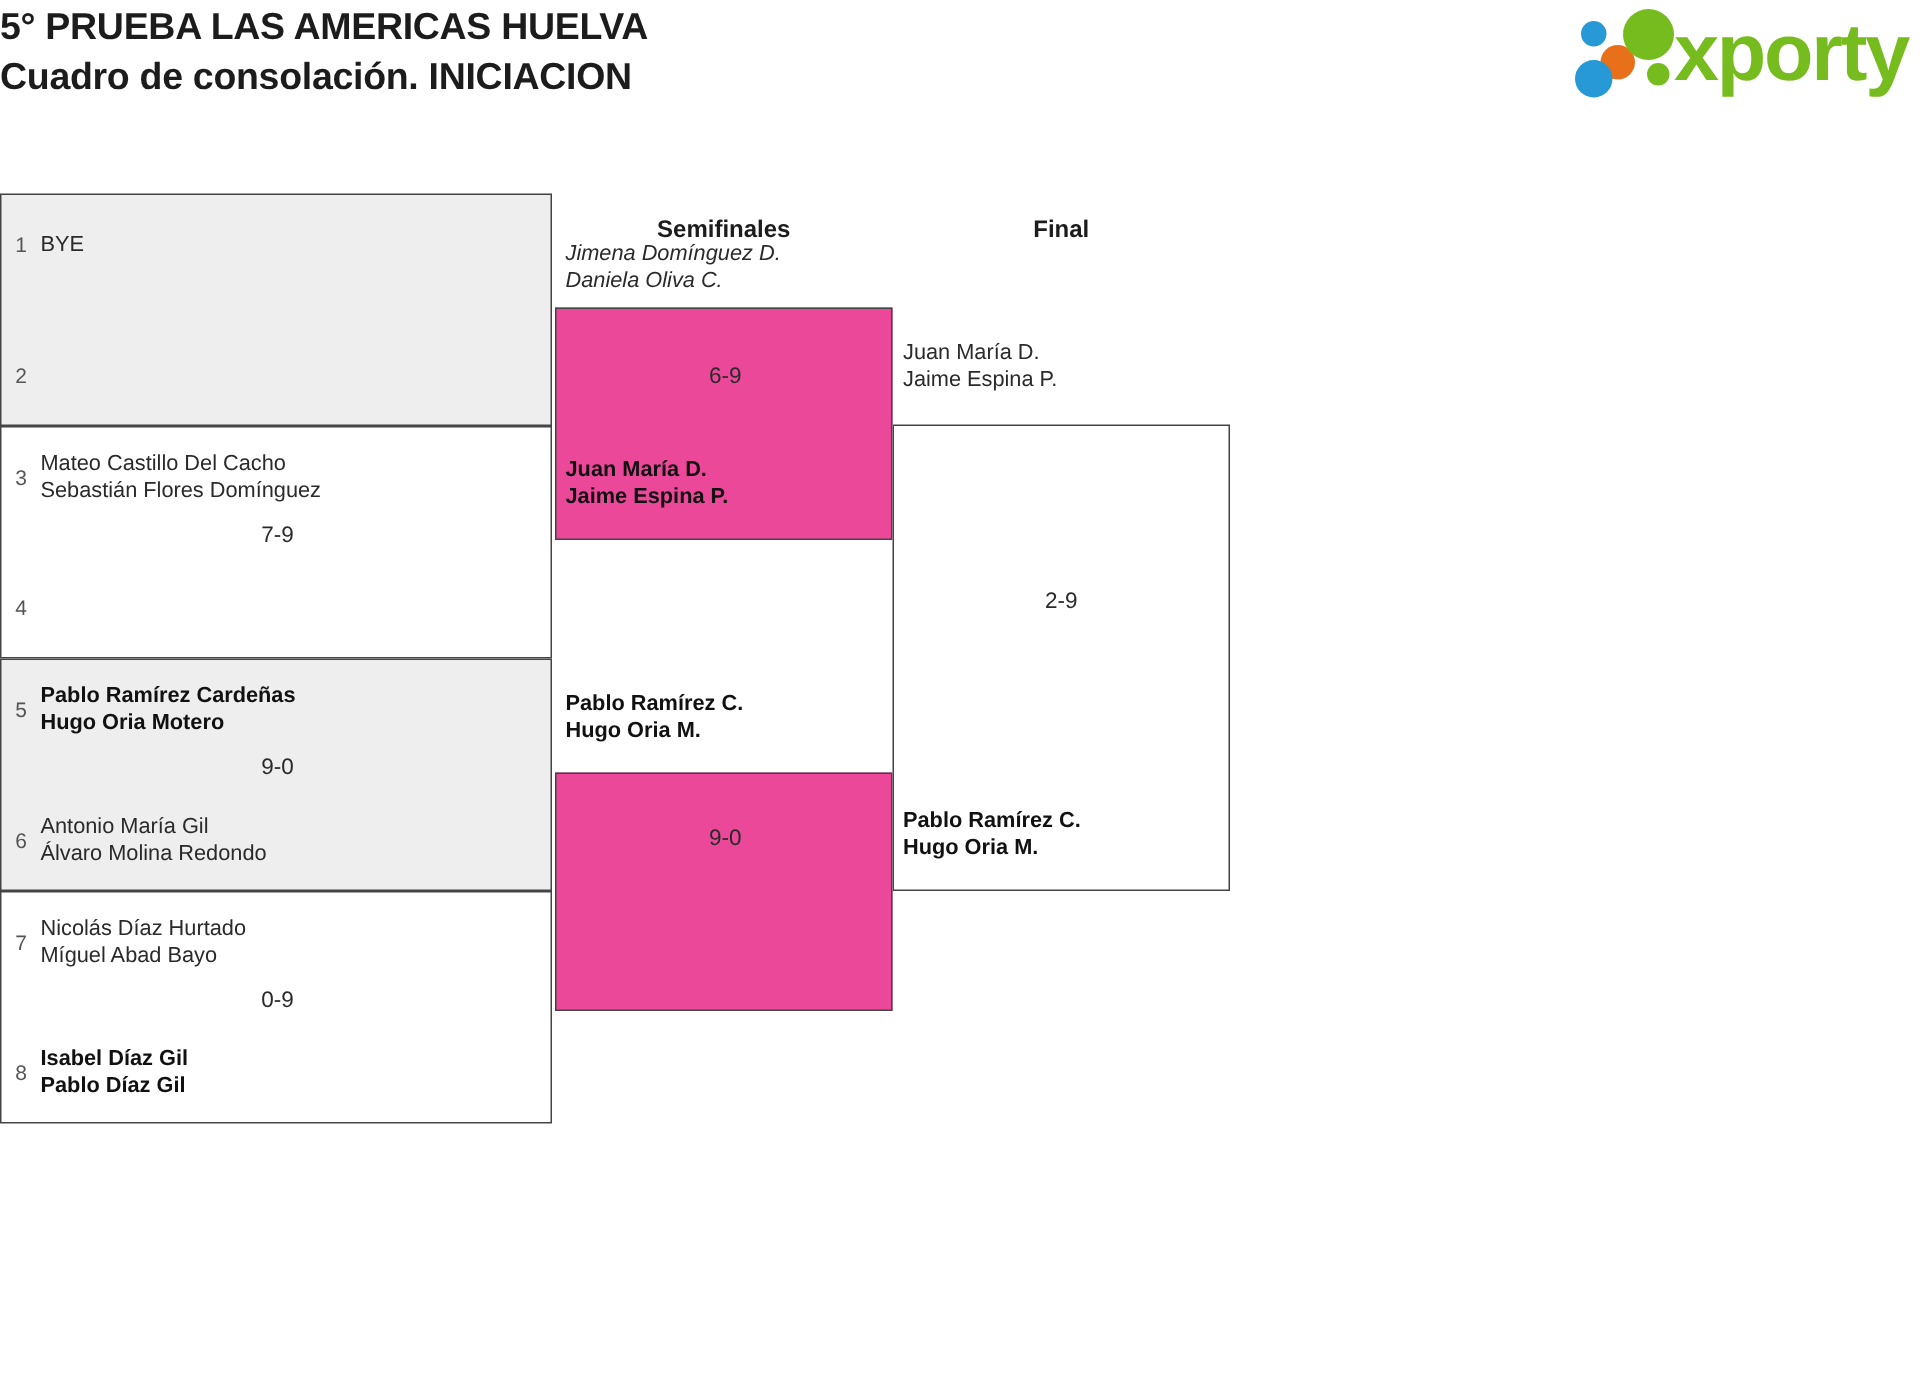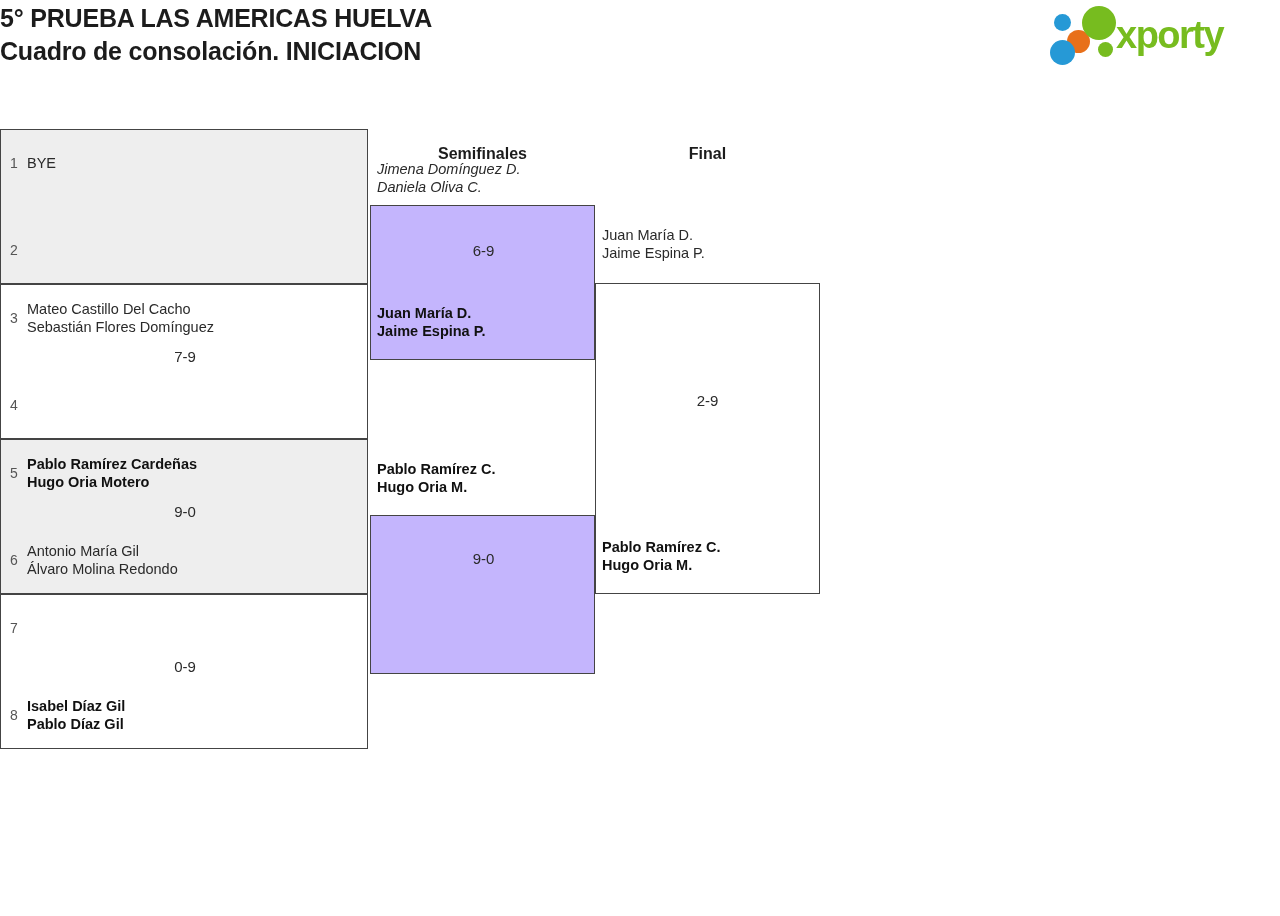--- a/index.html
+++ b/index.html
@@ -41,21 +41,21 @@
   }
   .logo-dot { position: absolute; border-radius: 50%; }
   #logo-dot-blue-small  { left: 4px;  top: 10px; width: 17px; height: 17px; background: #2699d6; }
   #logo-dot-orange      { left: 17px; top: 26px; width: 23px; height: 23px; background: #e8701a; }
   #logo-dot-green-big   { left: 32px; top: 2px;  width: 34px; height: 34px; background: #77bc1f; }
   #logo-dot-green-small { left: 48px; top: 38px; width: 15px; height: 15px; background: #77bc1f; }
   #logo-dot-blue-big    { left: 0px;  top: 36px; width: 25px; height: 25px; background: #2699d6; }
   #logo-wordmark {
     position: absolute;
     left: 66px; top: -2px;
-    font-size: 38px;
+    font-size: 54px;
     font-weight: bold;
     color: #77bc1f;
     letter-spacing: -1.5px;
     line-height: 66px;
   }
 
   
   .round-header {
     position: absolute;
     font-size: 16px;
@@ -128,21 +128,21 @@
     color: #2a2a2a;
   }
 
   
   .r2-box {
     position: absolute;
     left: 370px;
     width: 225px;
     border: 1px solid #444444;
     box-sizing: border-box;
-    background: #c4b5fd;
+    background: #ec4899;
   }
   #r2-box-0 { top: 205px; height: 155px; }
   #r2-box-1 { top: 515px; height: 159px; }
 
   .r2-score {
     position: absolute;
     left: 0;
     width: 225px;
     text-align: center;
     font-size: 15px;
@@ -255,20 +255,22 @@
     <div class="r1-team bottom">
       <span class="seed-num">6</span>
       <span class="team-names">Antonio María Gil
 Álvaro Molina Redondo</span>
     </div>
   </div>
 
   <div class="r1-match plain" id="r1-match-3">
     <div class="r1-team top">
       <span class="seed-num">7</span>
+      <span class="team-names">Nicolás Díaz Hurtado
+Míguel Abad Bayo</span>
     </div>
     <div class="r1-score">0-9</div>
     <div class="r1-team bottom">
       <span class="seed-num">8</span>
       <span class="team-names winner">Isabel Díaz Gil
 Pablo Díaz Gil</span>
     </div>
   </div>
 
   <div class="r2-box" id="r2-box-0">

